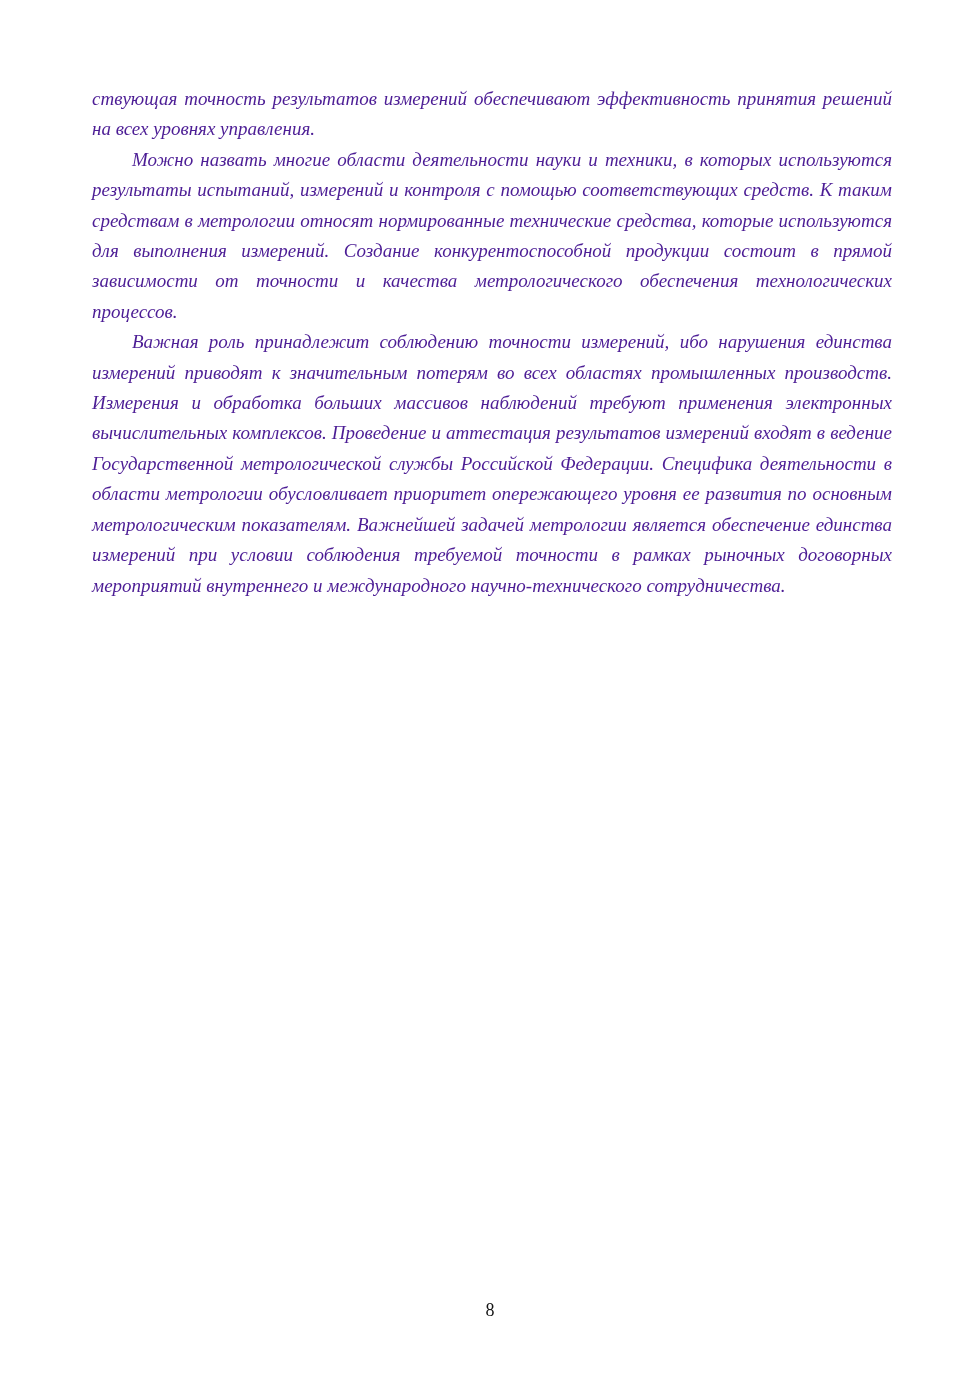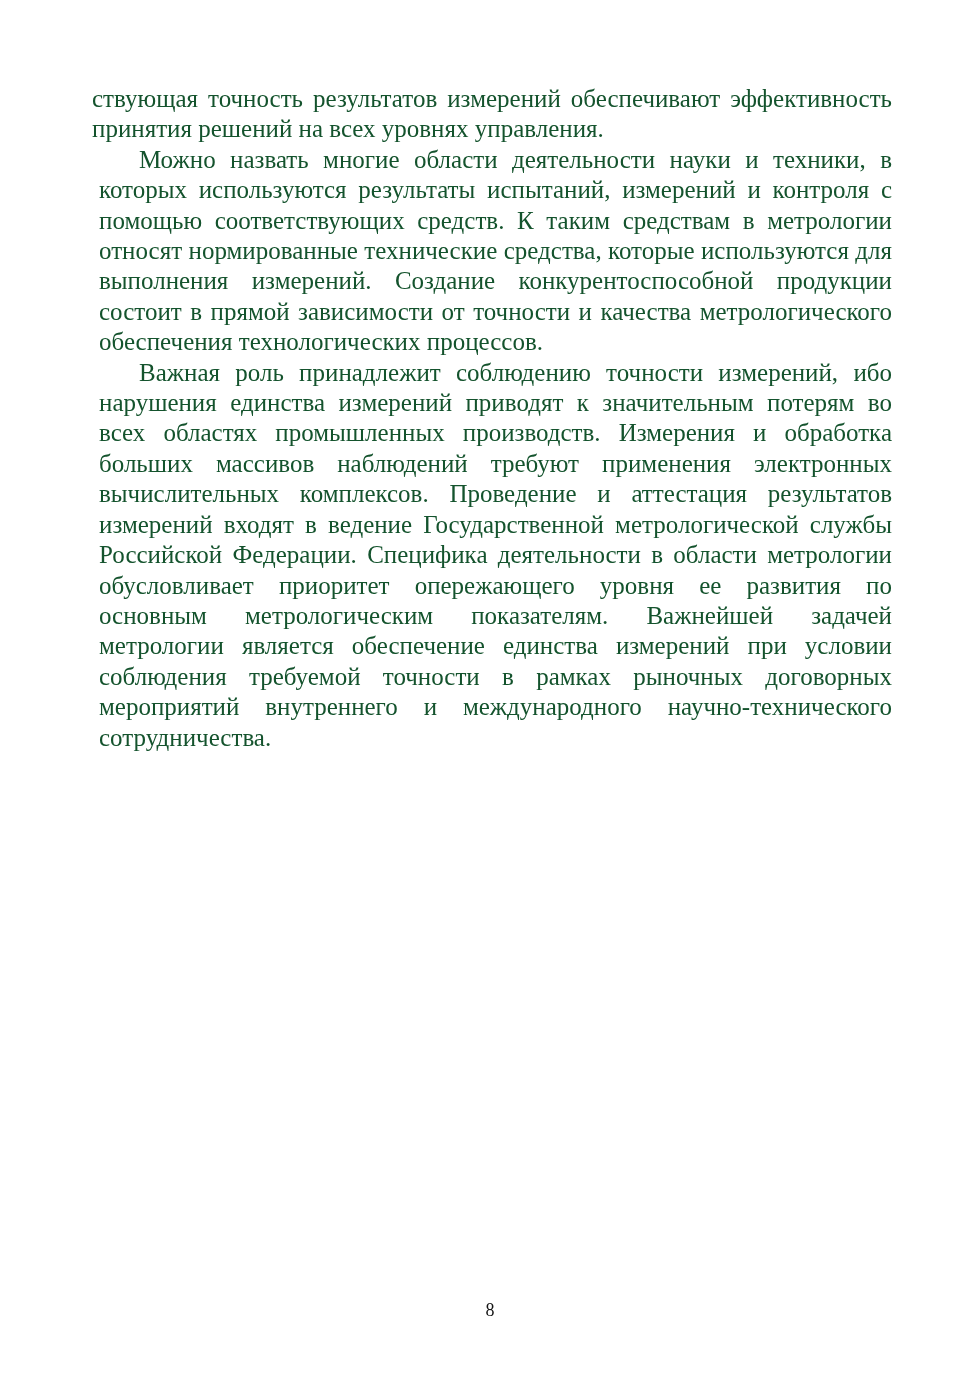--- a/index.html
+++ b/index.html
@@ -25,30 +25,30 @@
     background: #ffffff;
   }
   .text-column {
     position: absolute;
     left: 92px;
     top: 84px;
     width: 800px;
   }
   .para {
     margin: 0 0 0 0;
-    font-size: 25px;
+    font-size: 19px;
     line-height: 30.4px;
     text-align: justify;
     text-justify: inter-word;
     hyphens: manual;
-    color: #14532d;
+    color: #4c1d95;
+    font-style: italic;
   }
   .para.indent {
     text-indent: 40px;
-    margin-left: 7px;
   }
   .para + .para {
     margin-top: 0;
   }
   .page-number {
     position: absolute;
     left: 0;
     top: 1300px;
     width: 980px;
     text-align: center;

